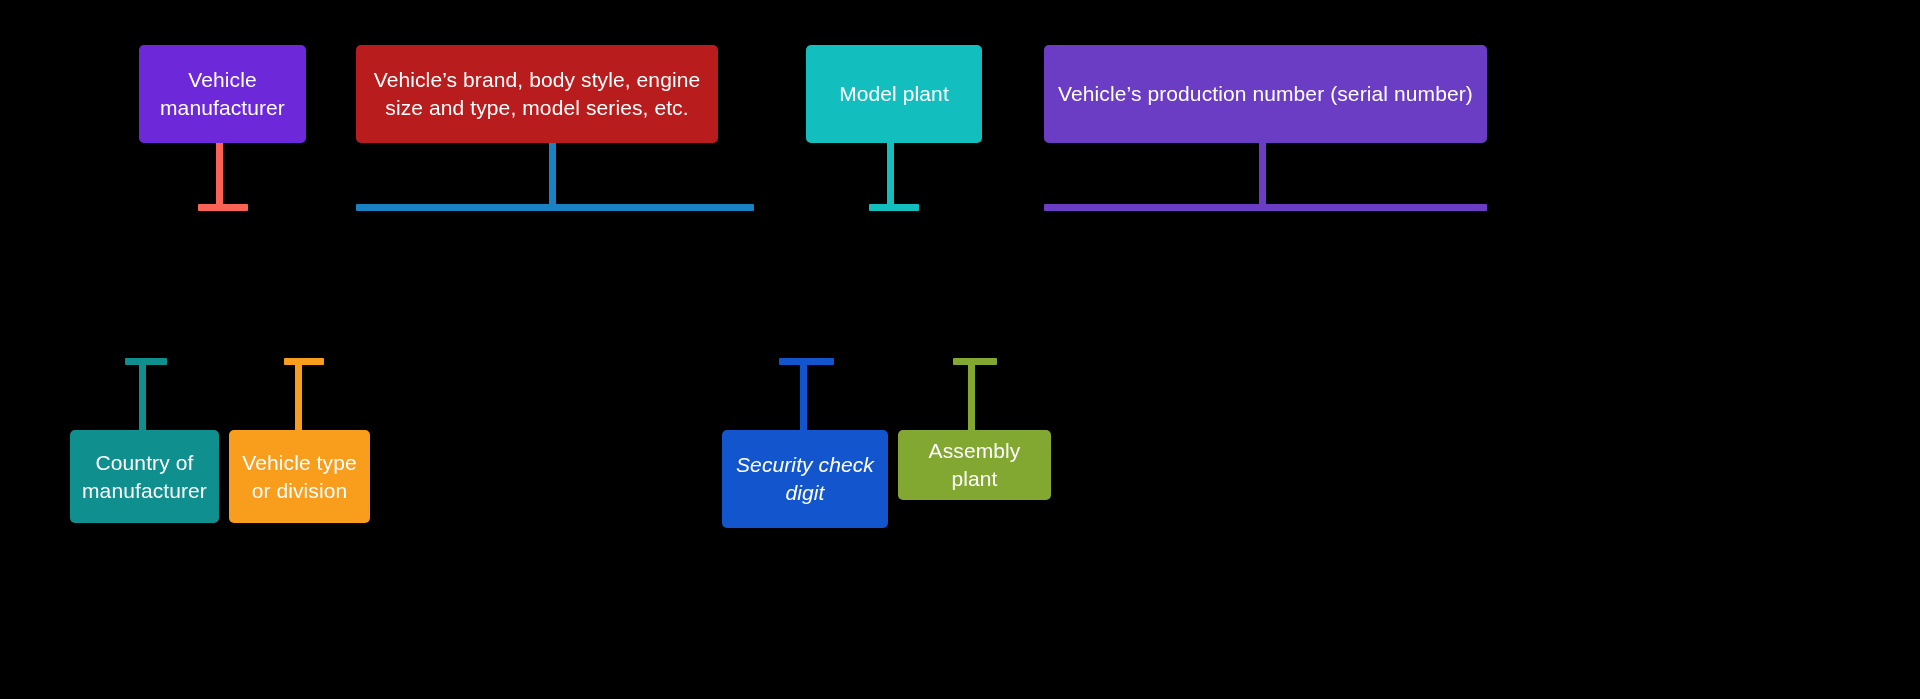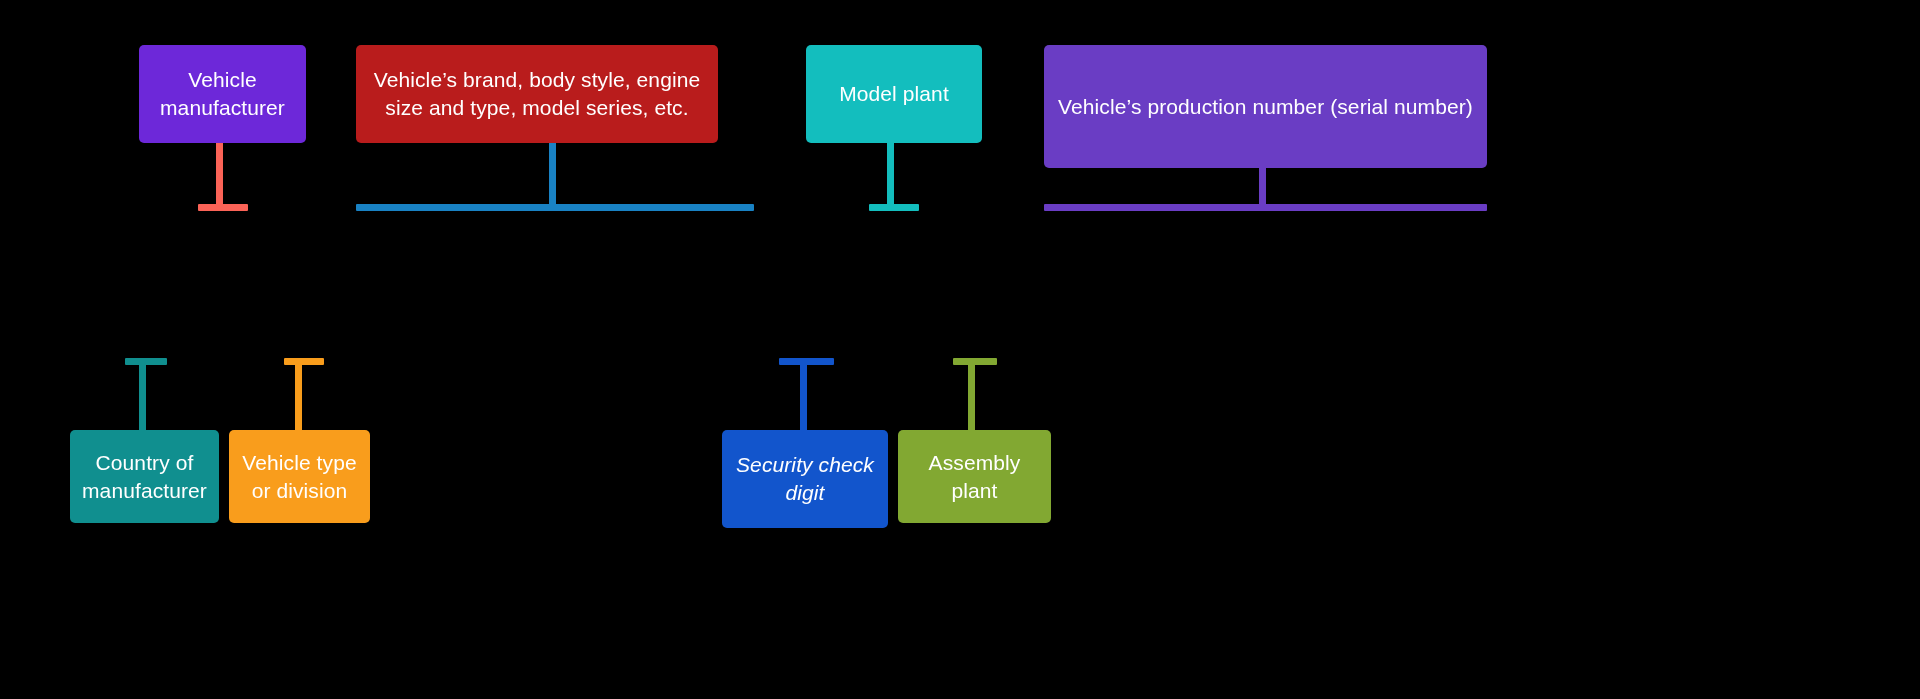--- a/index.html
+++ b/index.html
@@ -64,21 +64,21 @@
         <span class="label">Vehicle’s brand, body style, engine
 size and type, model series, etc.</span>
       </div>
       <div class="crossbar" style="left: 869px; top: 204px; width: 50px; background: rgb(19, 190, 190);"></div>
       <div class="stem" style="left: 887px; top: 143px; height: 68px; background: rgb(19, 190, 190);"></div>
       <div class="node" style="left: 806px; top: 45px; width: 176px; height: 98px; background: rgb(19, 190, 190);">
         <span class="label">Model plant</span>
       </div>
       <div class="crossbar" style="left: 1044px; top: 204px; width: 443px; background: rgb(106, 61, 196);"></div>
       <div class="stem" style="left: 1259px; top: 143px; height: 68px; background: rgb(106, 61, 196);"></div>
-      <div class="node" style="left: 1044px; top: 45px; width: 443px; height: 123px; background: rgb(106, 61, 196); padding-left: 10px;">
+      <div class="node" style="left: 1044px; top: 45px; width: 443px; height: 98px; background: rgb(106, 61, 196); padding-left: 10px;">
         <span class="label">Vehicle’s production number (serial number)</span>
       </div>
     </div>
   <div id="bottom-layer">
       <div class="crossbar" style="left: 125px; top: 358px; width: 42px; background: rgb(16, 143, 143);"></div>
       <div class="stem" style="left: 139px; top: 358px; height: 74px; background: rgb(16, 143, 143);"></div>
       <div class="node" style="left: 70px; top: 430px; width: 149px; height: 93px; background: rgb(16, 143, 143);">
         <span class="label">Country of
 manufacturer</span>
       </div>
@@ -89,18 +89,18 @@
 or division</span>
       </div>
       <div class="crossbar" style="left: 779px; top: 358px; width: 55px; background: rgb(18, 85, 204);"></div>
       <div class="stem" style="left: 800px; top: 358px; height: 74px; background: rgb(18, 85, 204);"></div>
       <div class="node" style="left: 722px; top: 430px; width: 166px; height: 98px; background: rgb(18, 85, 204); font-style: italic;">
         <span class="label">Security check
 digit</span>
       </div>
       <div class="crossbar" style="left: 953px; top: 358px; width: 44px; background: rgb(130, 168, 50);"></div>
       <div class="stem" style="left: 968px; top: 358px; height: 74px; background: rgb(130, 168, 50);"></div>
-      <div class="node" style="left: 898px; top: 430px; width: 153px; height: 93px; background: rgb(130, 168, 50);">
+      <div class="node" style="left: 898px; top: 430px; width: 153px; height: 70px; background: rgb(130, 168, 50);">
         <span class="label">Assembly
 plant</span>
       </div>
     </div>
 </div>
 
 </body></html>

